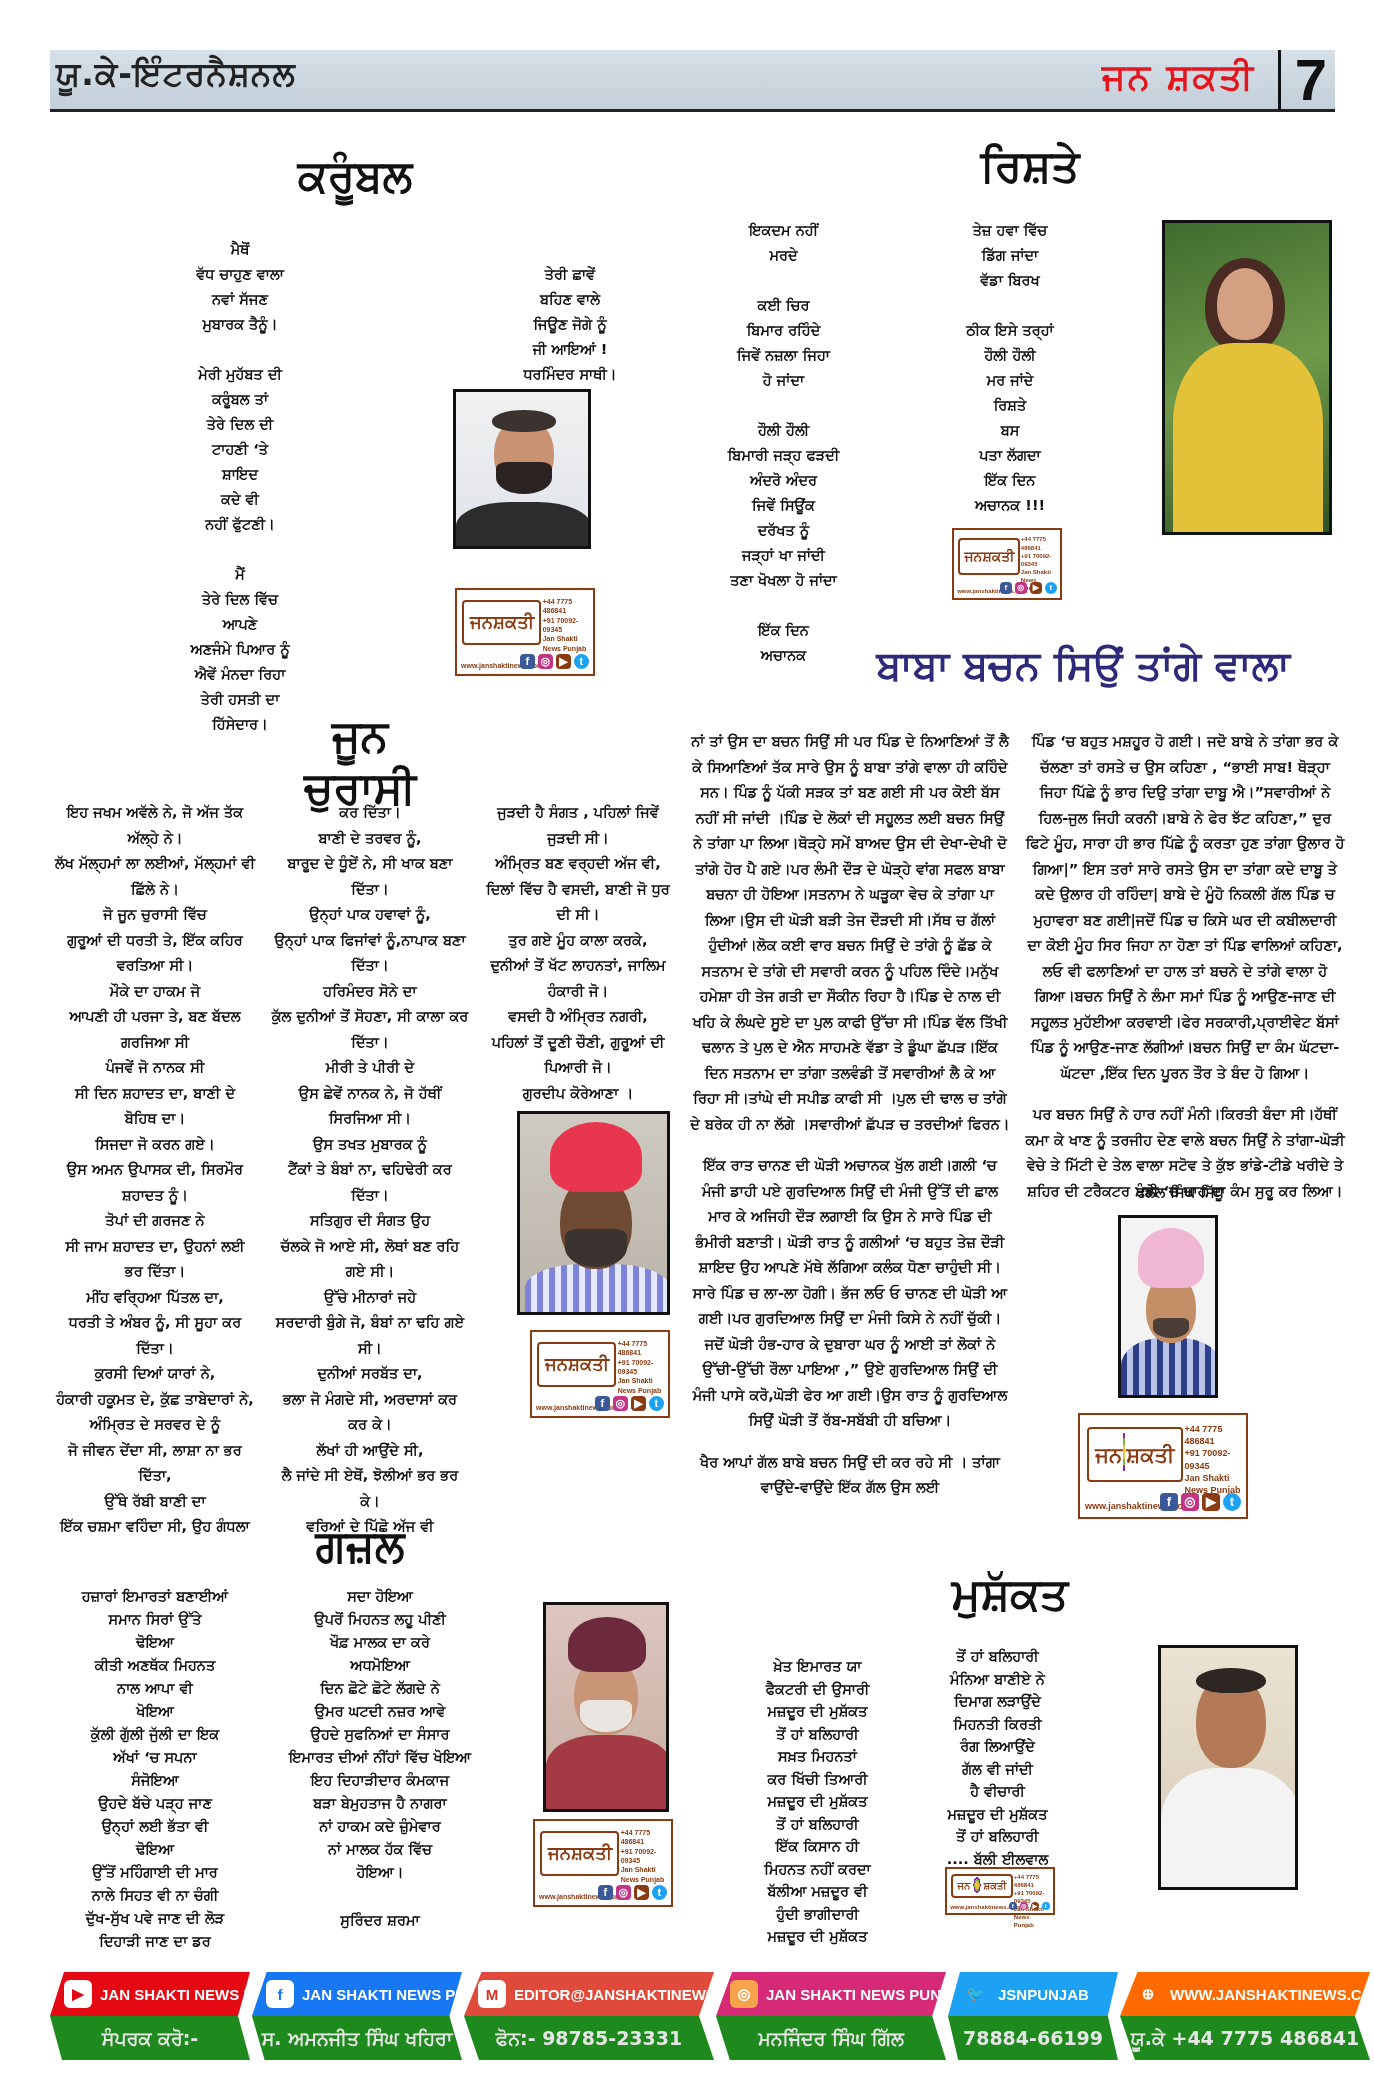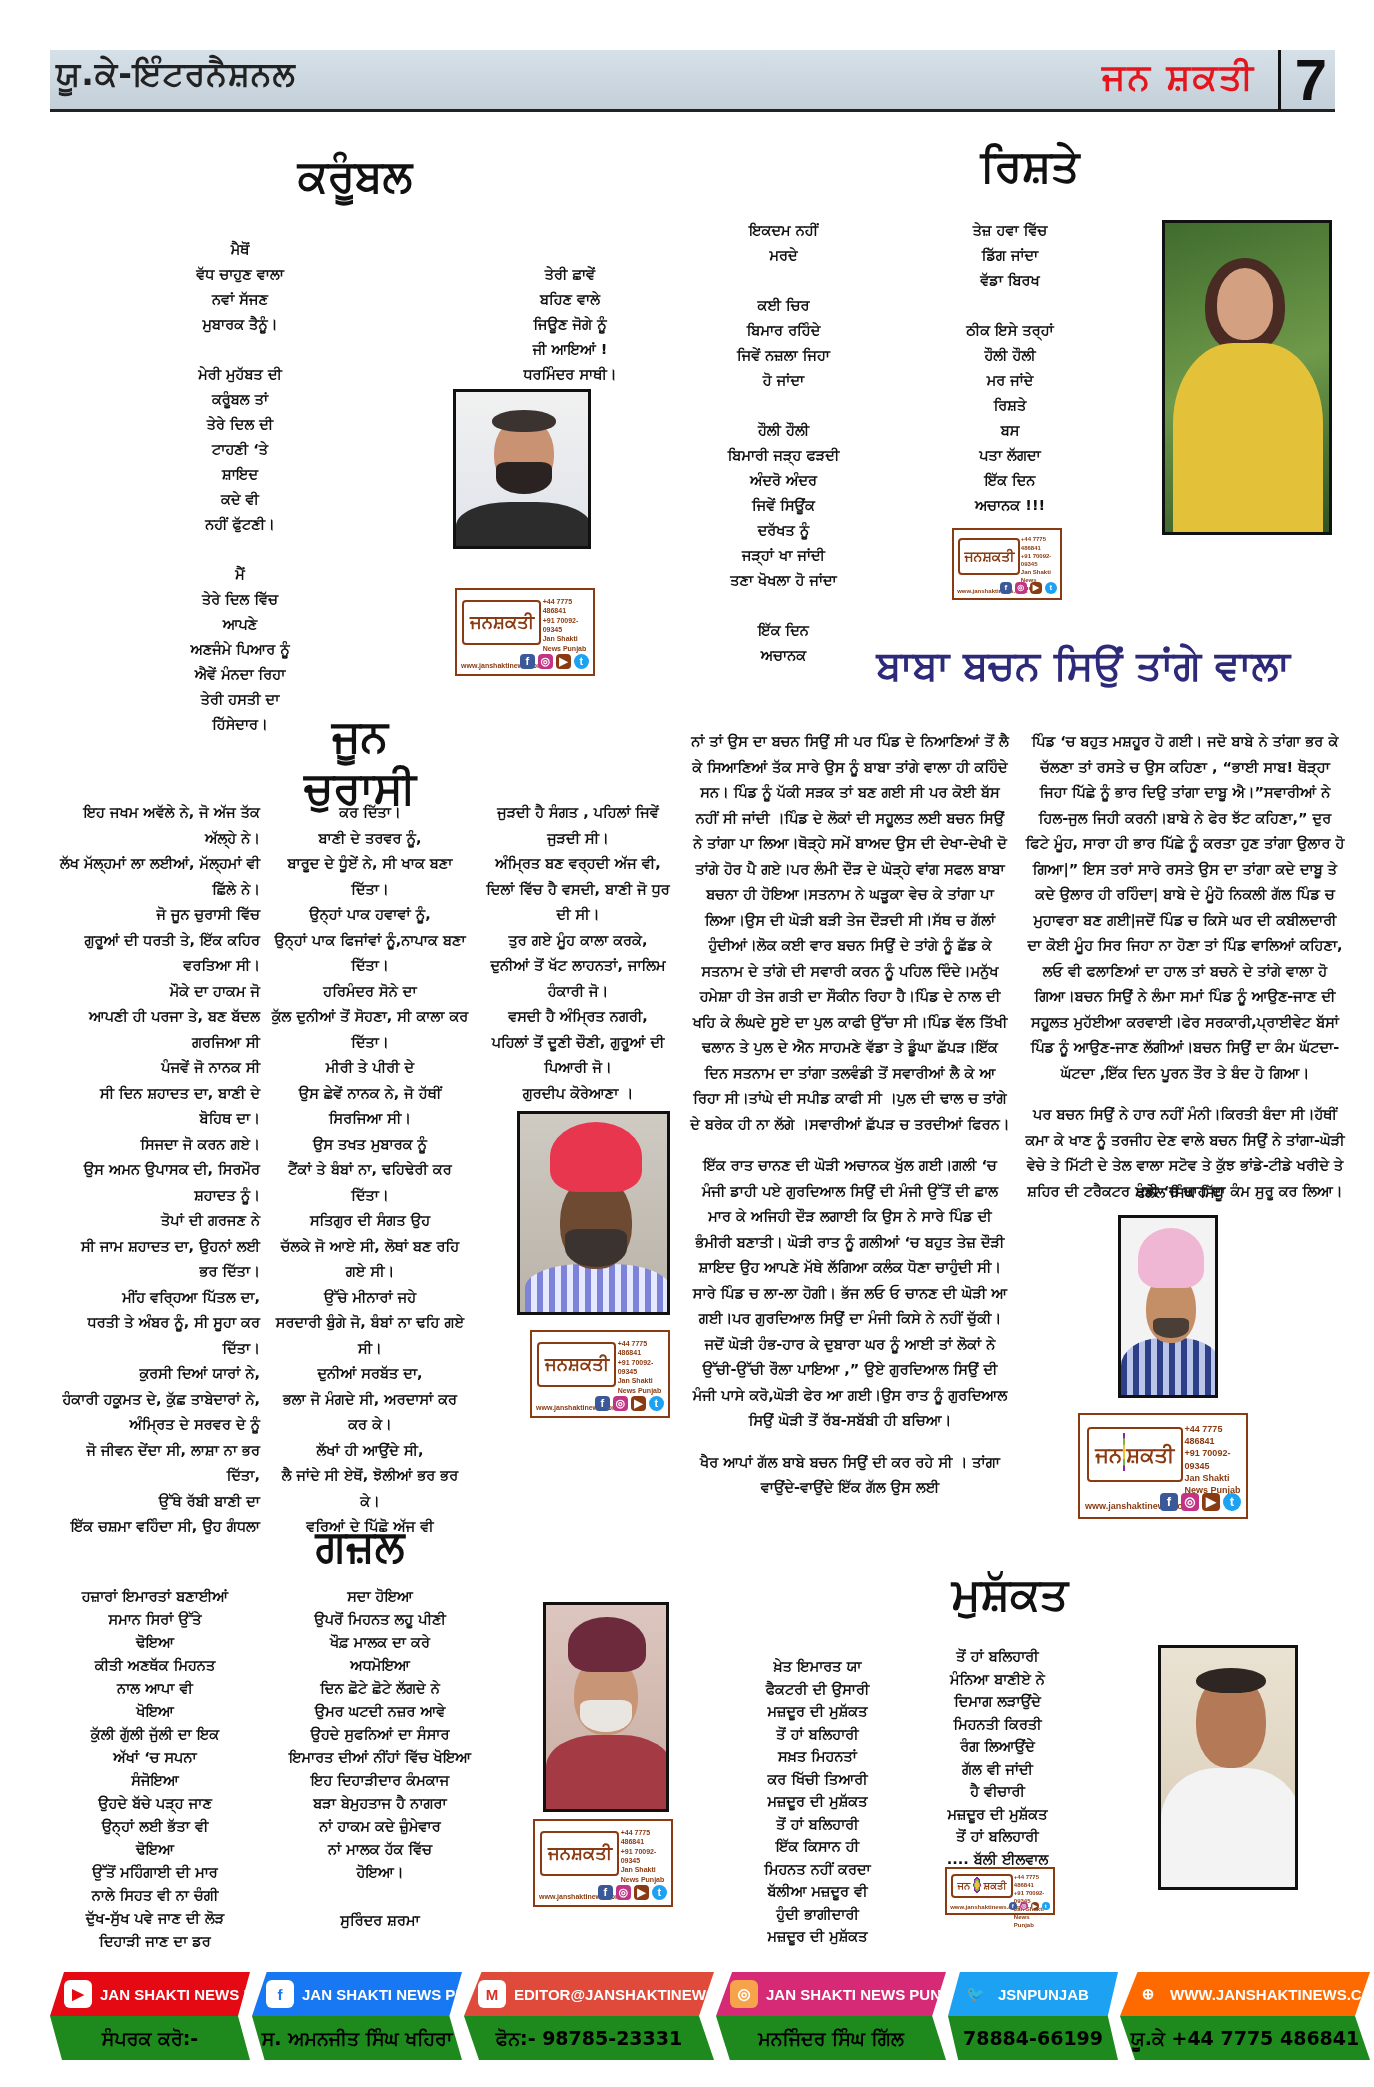--- a/index.html
+++ b/index.html
@@ -44,21 +44,21 @@
   .adcard .ad-icons span { display: inline-block; border-radius: 4px; color: #fff; text-align: center; font-weight: bold; }
   .ic-fb { background: #3b5998; }
   .ic-ig { background: #c13584; }
   .ic-yt { background: #8a3b12; }
   .ic-tw { background: #1da1f2; border-radius: 50% !important; }
 
   
   .footer { position: absolute; left: 50px; top: 1972px; width: 1285px; height: 90px; }
   .f-top { position: absolute; top: 0; height: 44px; color: #fff; font-family: "Liberation Sans", sans-serif; font-weight: bold; font-size: 15px; display: flex; align-items: center; padding-left: 14px; gap: 8px;
     clip-path: polygon(7% 0, 100% 0, 94% 100%, 0 100%); }
-  .f-bot { position: absolute; top: 44px; height: 44px; background: #1e8a1e; color: #000000; font-weight: bold; font-size: 19px; display: flex; align-items: center; justify-content: center;
+  .f-bot { position: absolute; top: 44px; height: 44px; background: #1e8a1e; color: #e5e5e5; font-weight: bold; font-size: 19px; display: flex; align-items: center; justify-content: center;
     clip-path: polygon(0 0, 94% 0, 100% 100%, 6% 100%); text-align: right; }
   .f-icon { display: inline-flex; width: 28px; height: 28px; border-radius: 6px; align-items: center; justify-content: center; font-size: 15px; font-weight: bold; flex: none; }
 </style>
 </head>
 <body>
 
 <header class="masthead">
   <div class="mh-section">ਯੂ.ਕੇ-ਇੰਟਰਨੈਸ਼ਨਲ</div>
   <div class="mh-logo">
     <span>ਜਨ ਸ਼ਕਤੀ</span>
@@ -186,21 +186,21 @@
         <span class="ic-fb" style="width: 12px; height: 12px; font-size: 8px; line-height: 12px;">f</span>
         <span class="ic-ig" style="width: 12px; height: 12px; font-size: 8px; line-height: 12px;">◎</span>
         <span class="ic-yt" style="width: 12px; height: 12px; font-size: 8px; line-height: 12px;">▶</span>
         <span class="ic-tw" style="width: 12px; height: 12px; font-size: 8px; line-height: 12px;">t</span>
       </div>
     </div>
 </section>
 
 <section>
   <h2 class="title" style="left:270px; top:710px; width:180px;">ਜੂਨ ਚੁਰਾਸੀ</h2>
-  <div class="poem" id="jc-col1" style="left:50px; top:800px; width:210px; line-height:25.5px;text-align:right;">
+  <div class="poem" id="jc-col1" style="left:50px; top:800px; width:210px; line-height:25.5px;">
       <span class="line">ਇਹ ਜਖਮ ਅਵੱਲੇ ਨੇ, ਜੋ ਅੱਜ ਤੱਕ</span>
       <span class="line">ਅੱਲ੍ਹੇ ਨੇ।</span>
       <span class="line">ਲੱਖ ਮੱਲ੍ਹਮਾਂ ਲਾ ਲਈਆਂ, ਮੱਲ੍ਹਮਾਂ ਵੀ</span>
       <span class="line">ਛਿੱਲੇ ਨੇ।</span>
       <span class="line">ਜੋ ਜੂਨ ਚੁਰਾਸੀ ਵਿੱਚ</span>
       <span class="line">ਗੁਰੂਆਂ ਦੀ ਧਰਤੀ ਤੇ, ਇੱਕ ਕਹਿਰ</span>
       <span class="line">ਵਰਤਿਆ ਸੀ।</span>
       <span class="line">ਮੌਕੇ ਦਾ ਹਾਕਮ ਜੋ</span>
       <span class="line">ਆਪਣੀ ਹੀ ਪਰਜਾ ਤੇ, ਬਣ ਬੱਦਲ</span>
       <span class="line">ਗਰਜਿਆ ਸੀ</span>

